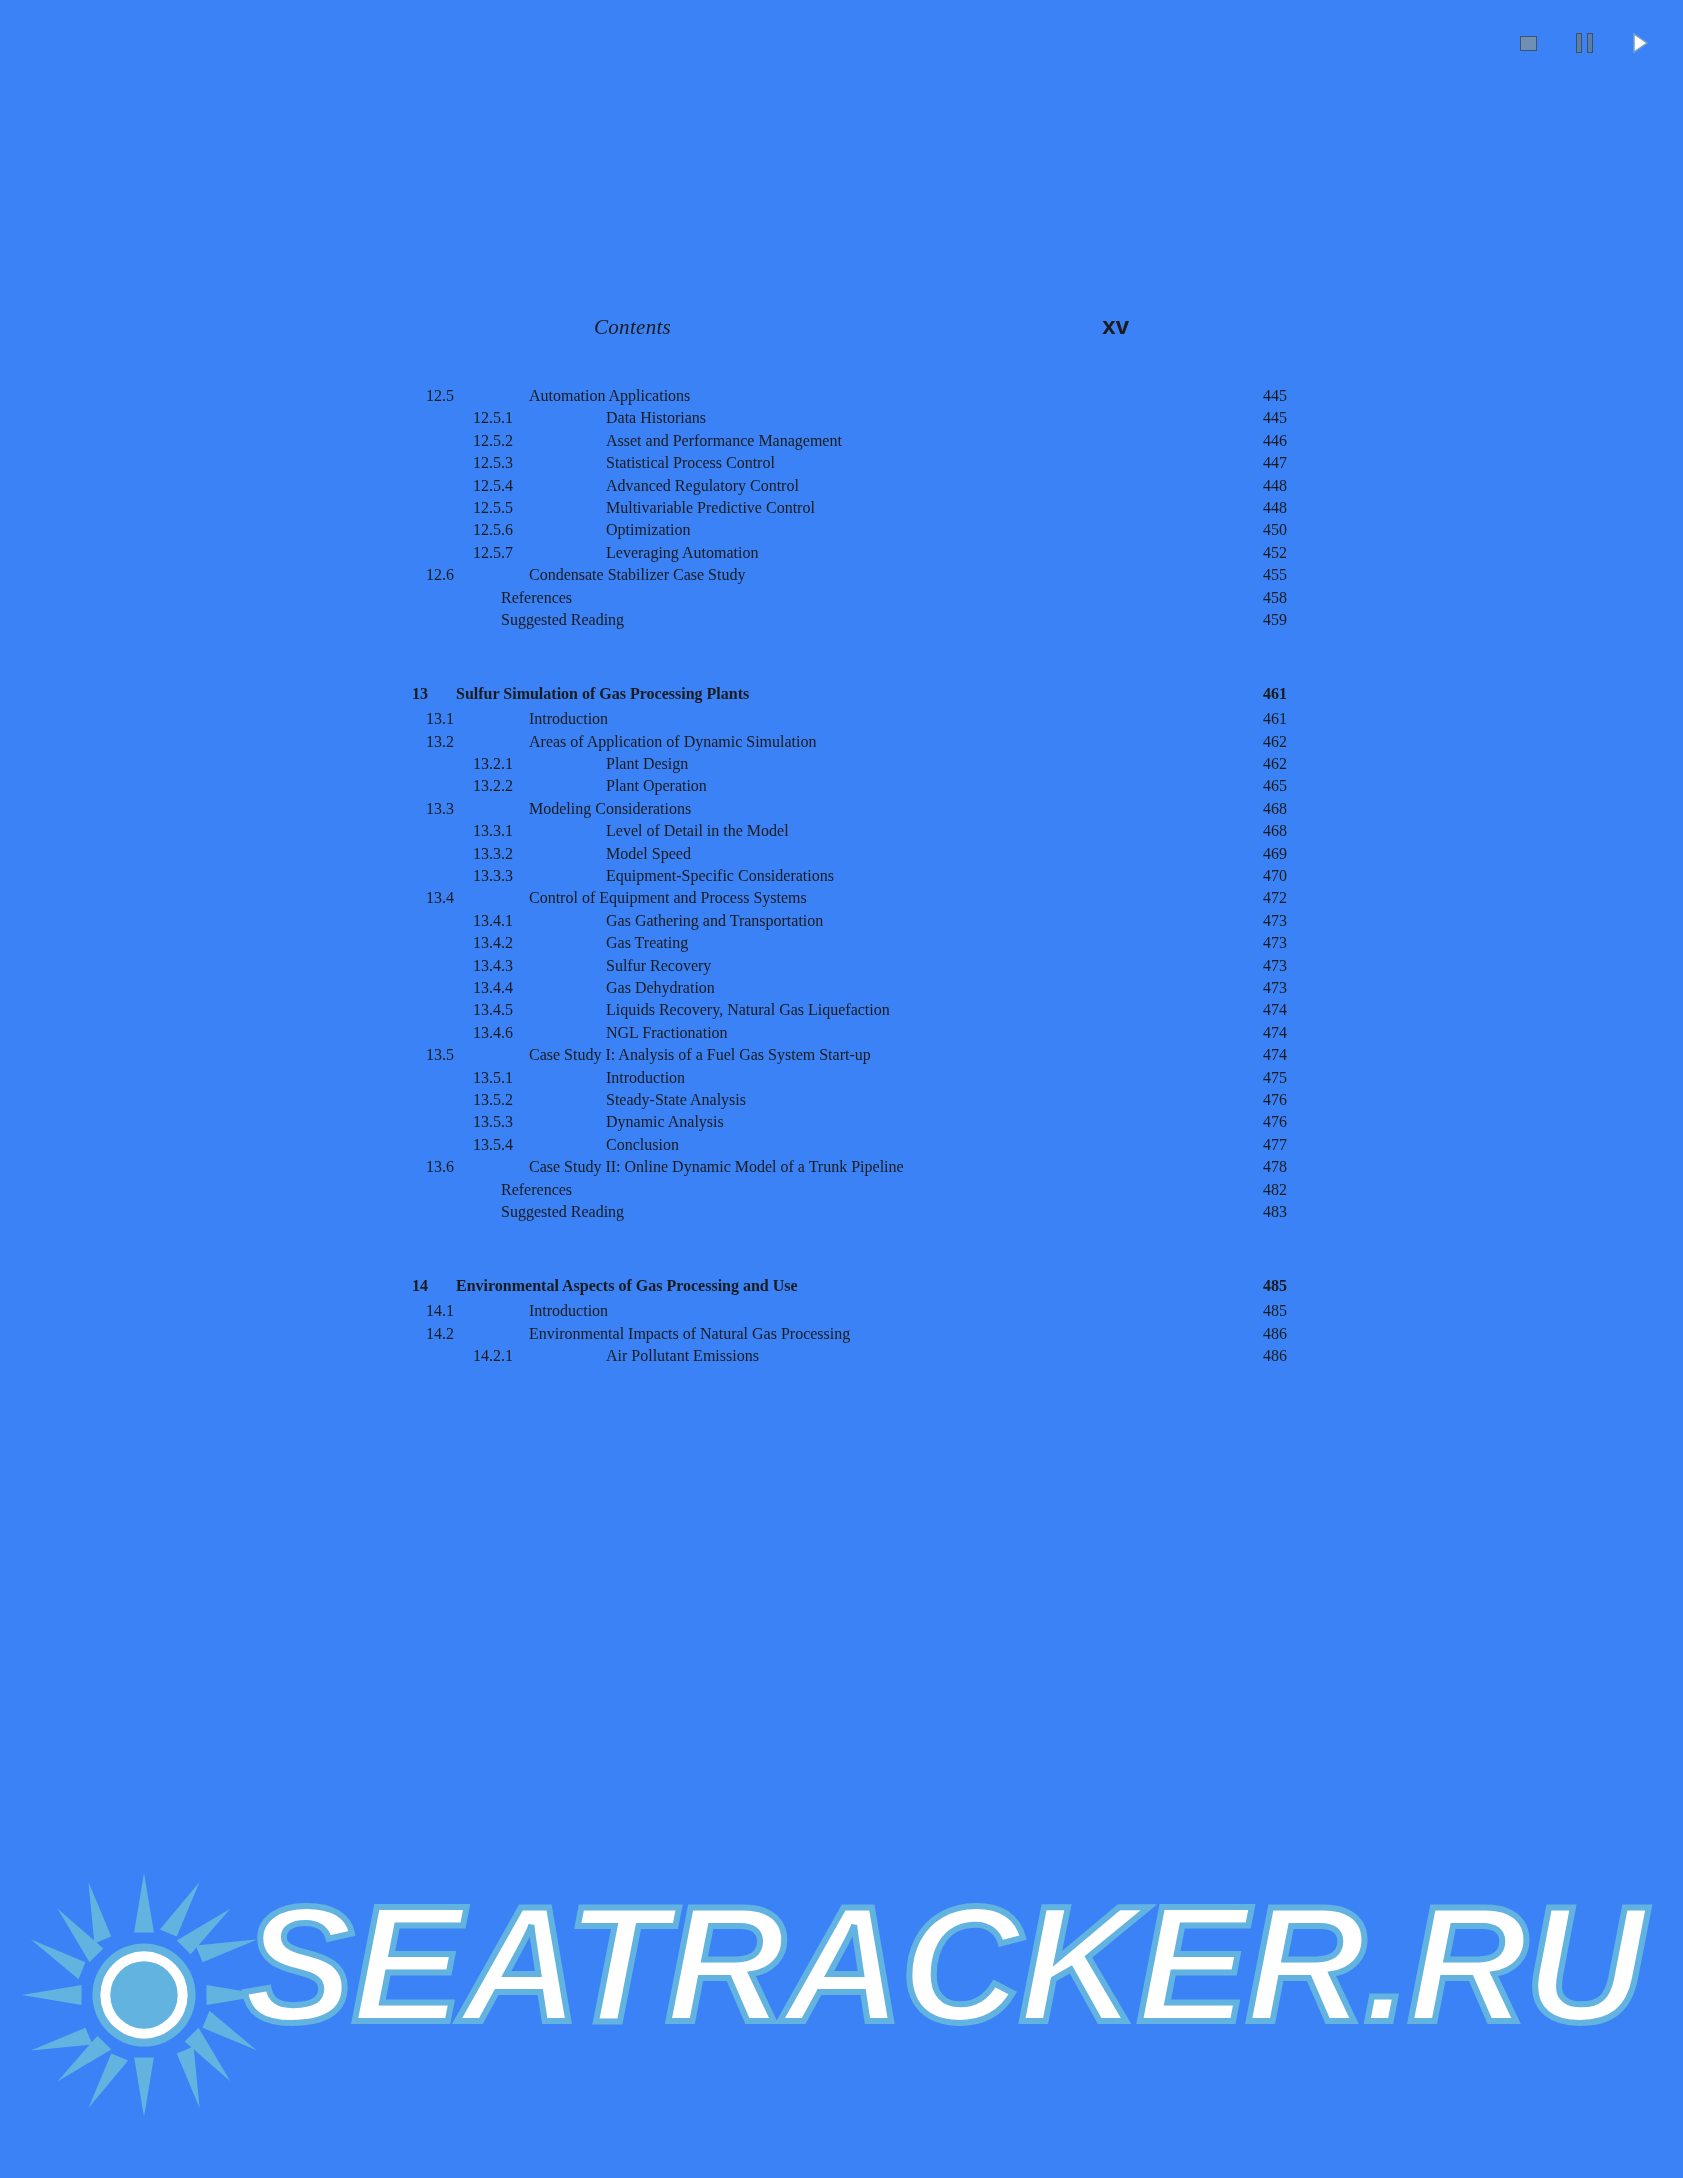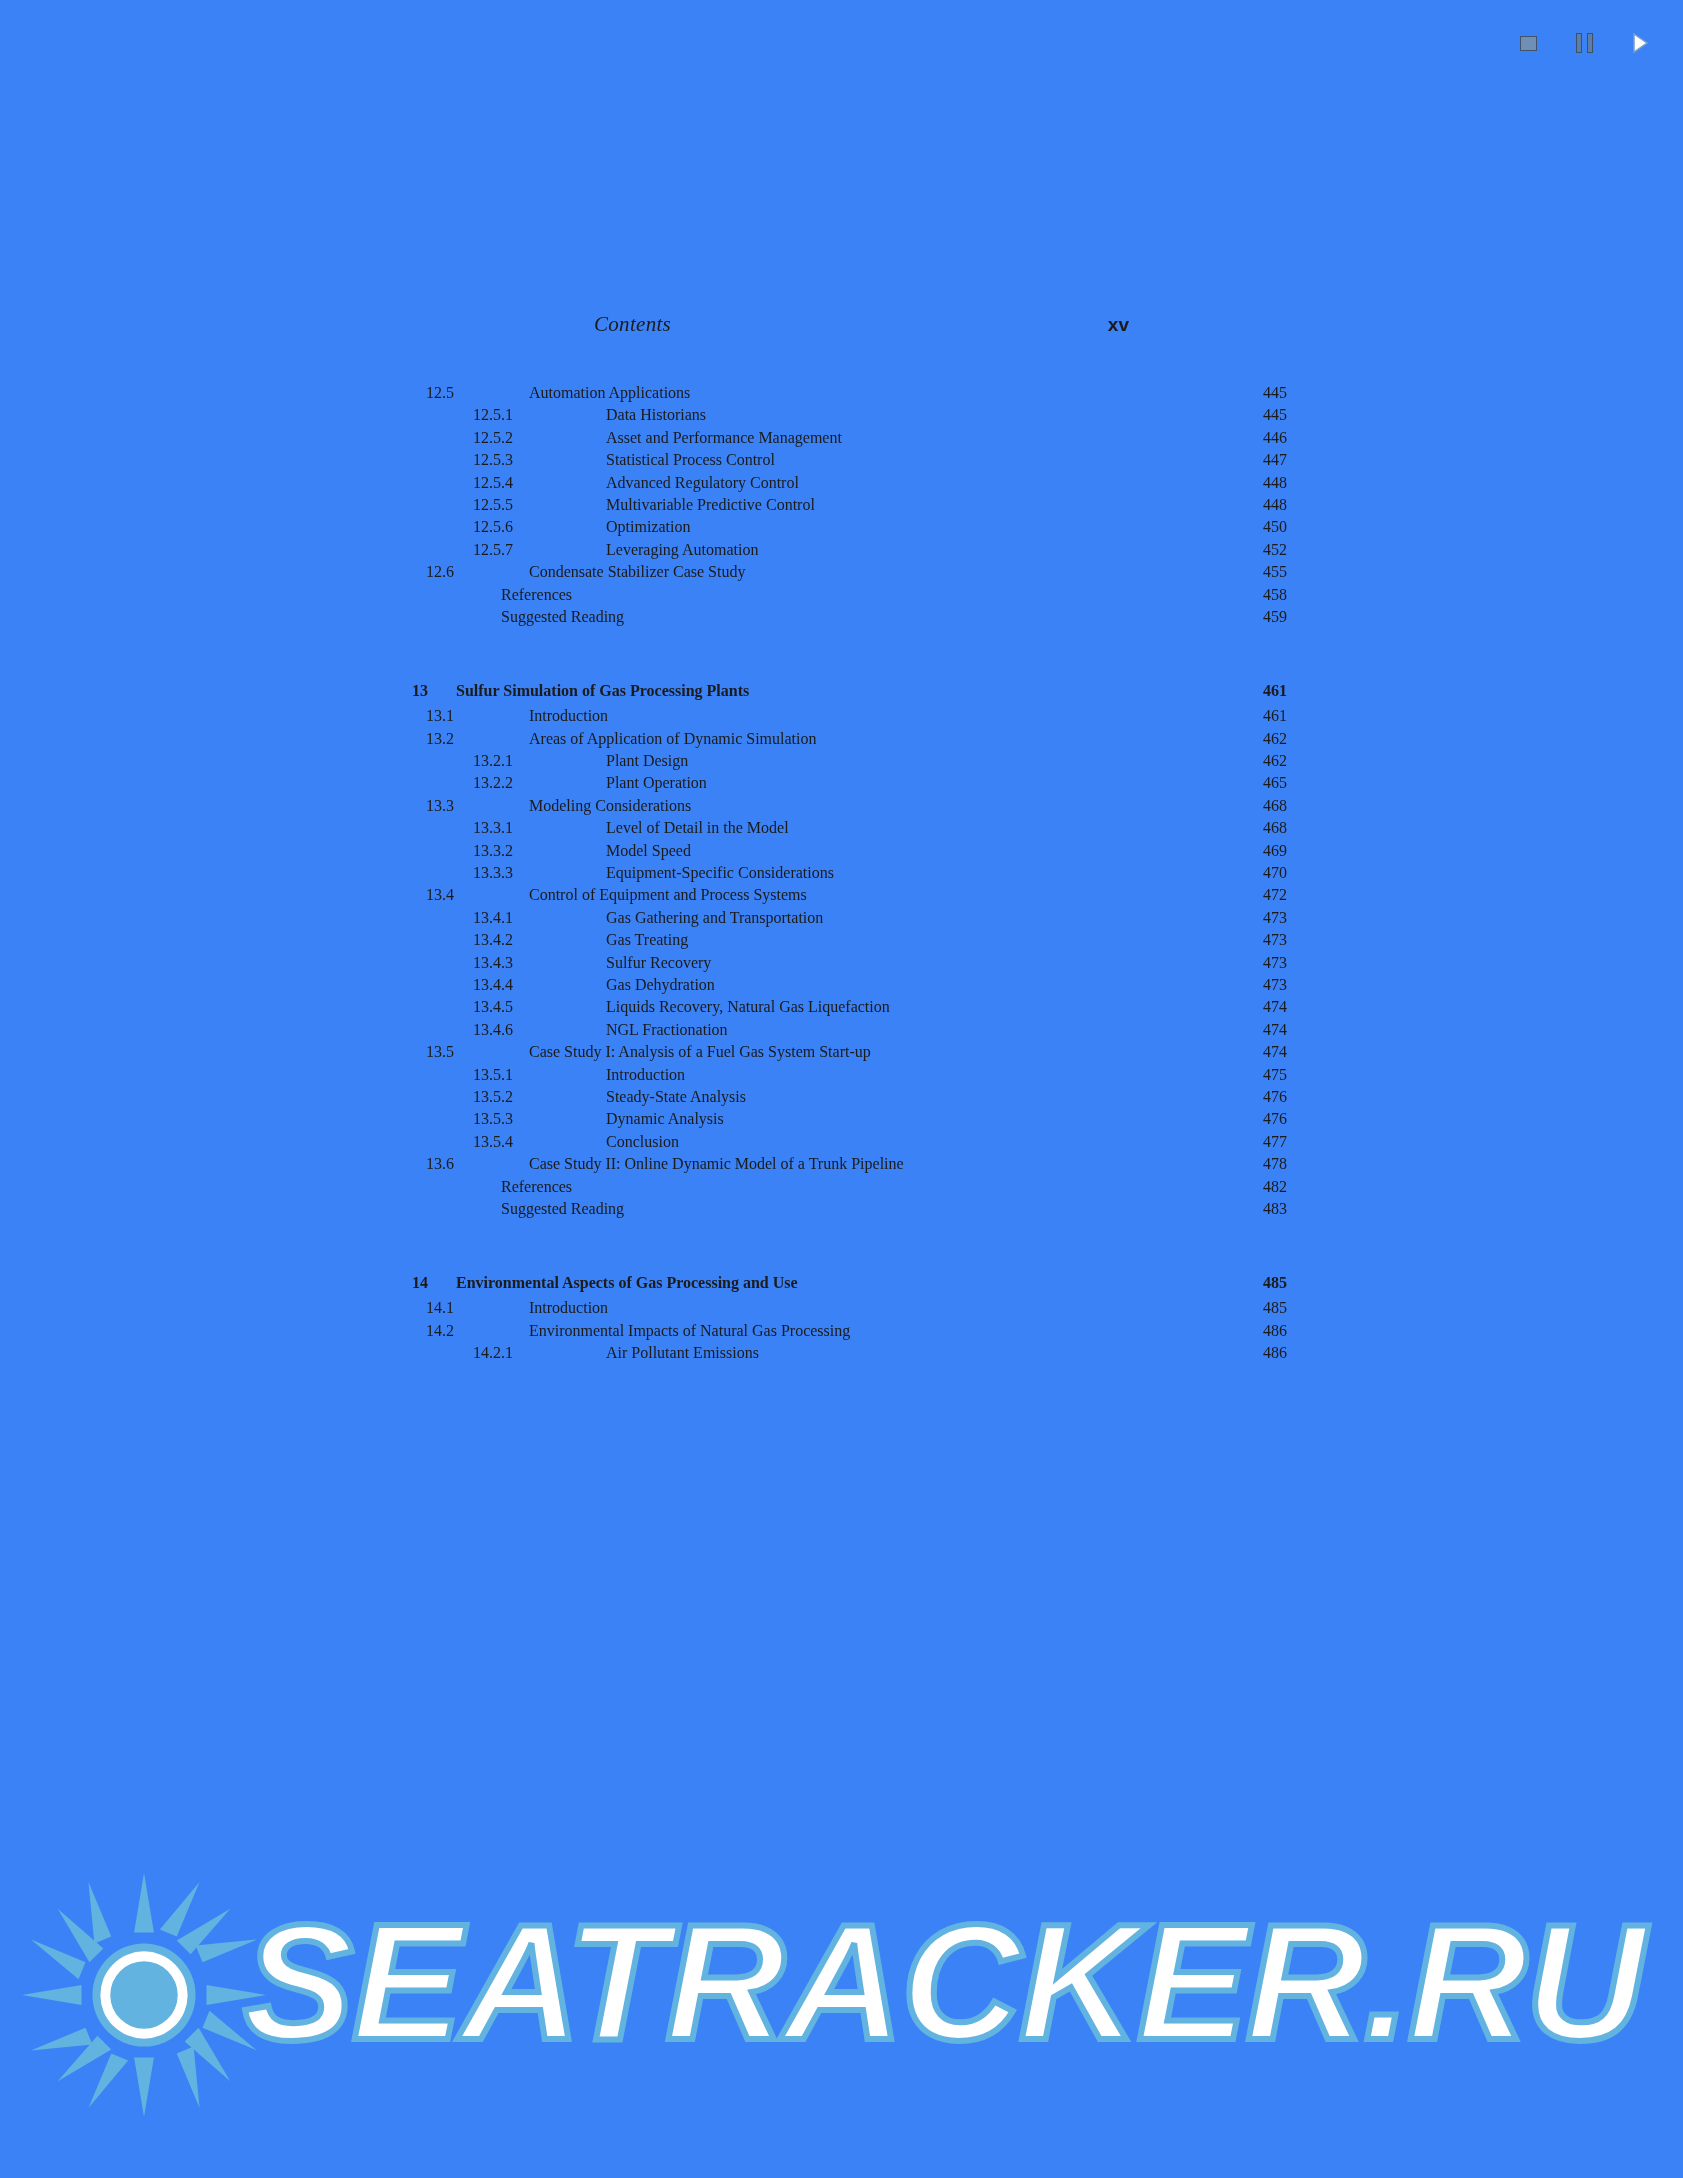--- a/index.html
+++ b/index.html
@@ -87,21 +87,21 @@
     width: 535px;
     margin: 0 0 48px 198px;
   }
   .header-title {
     font-style: italic;
     font-size: 21px;
     letter-spacing: 0.3px;
   }
   .header-page {
     font-weight: bold;
-    font-size: 19px;
+    font-size: 24px;
     font-family: "Liberation Sans", sans-serif;
   }
 
   .toc {
     width: 891px;
   }
   .entry {
     display: flex;
     align-items: baseline;
     line-height: 1.0;
@@ -158,21 +158,21 @@
     position: absolute;
     left: 0;
     bottom: 0;
     width: 1683px;
     height: 327px;
     pointer-events: none;
   }
   .wm-text {
     position: absolute;
     left: 243px;
-    top: 36px;
+    top: 18px;
     font-family: "Liberation Sans", sans-serif;
     font-weight: bold;
     font-style: italic;
     font-size: 166px;
     letter-spacing: -2px;
     color: #ffffff;
     -webkit-text-stroke: 6px #62b3e0;
     white-space: nowrap;
   }
   .wm-sun {

